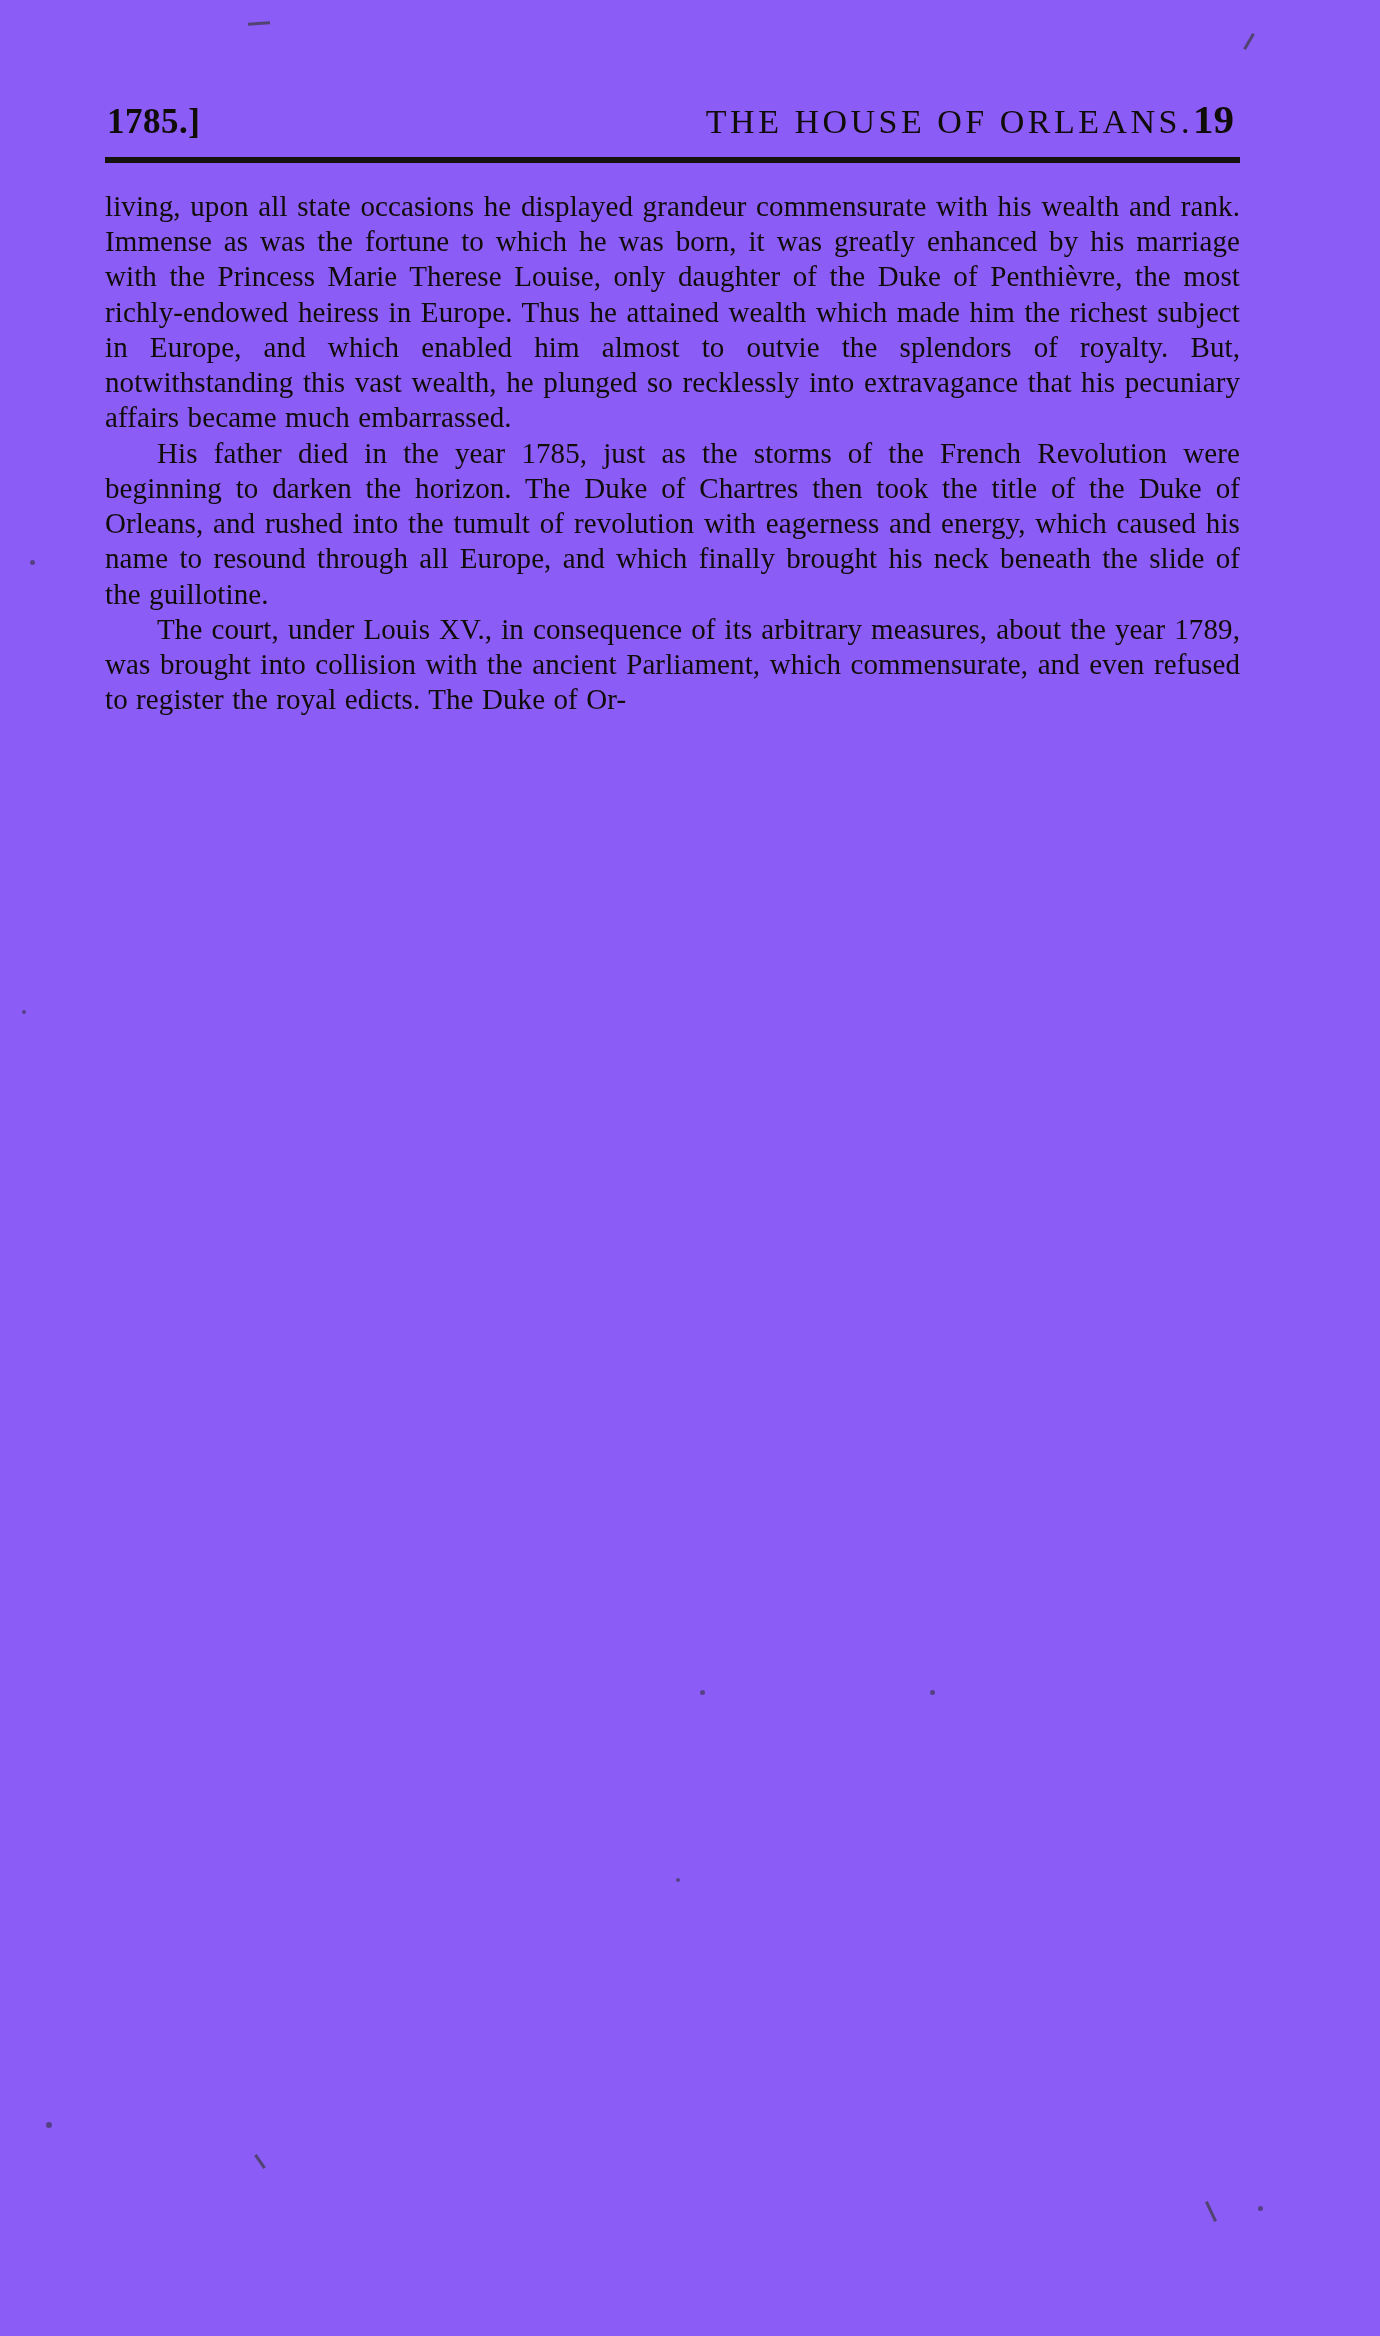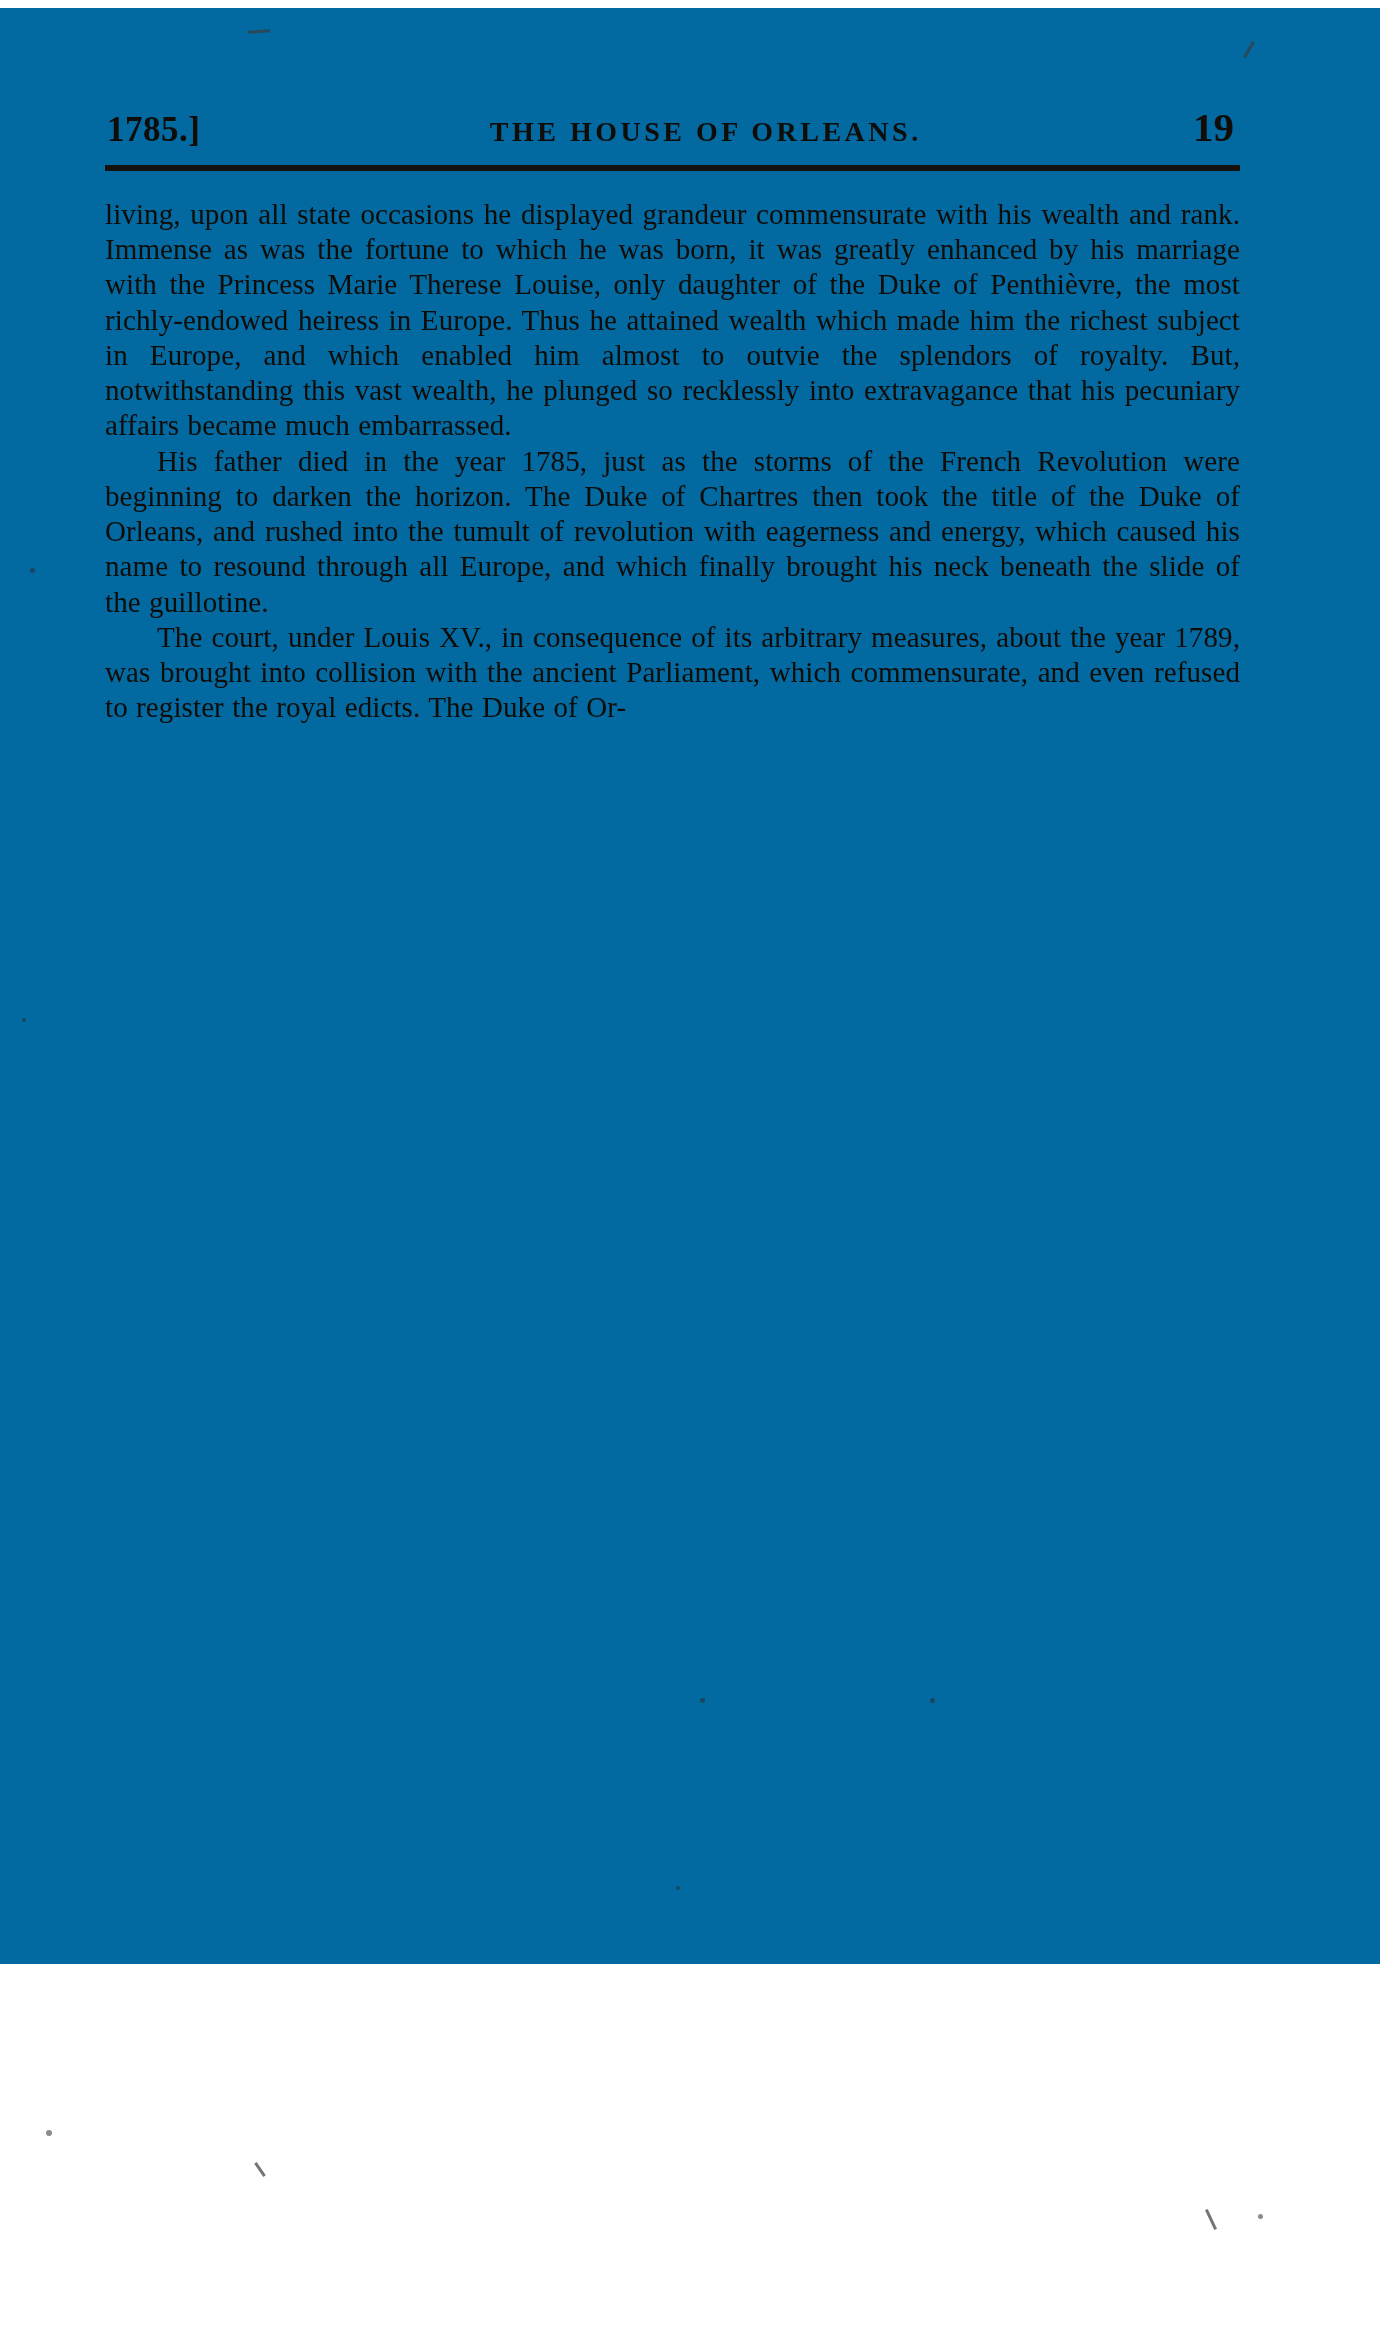--- a/index.html
+++ b/index.html
@@ -12,23 +12,22 @@
     height: 2336px;
     font-family: "Liberation Serif", serif;
     color: #100c08;
     position: relative;
     overflow: hidden;
   }
   .page {
     position: absolute;
     top: 0; left: 0;
     width: 1380px;
-    height: 1956px;
-    background: #0369a1;
-    margin-top: 8px;
+    height: 2336px;
+    background: #8b5cf6;
   }
   .page-inner {
     position: absolute;
     left: 105px;
     top: 95px;
     width: 1135px;
   }
   
   .header-row {
     display: flex;
@@ -37,26 +36,26 @@
     font-family: "Liberation Serif", serif;
     padding: 0 6px 0 2px;
   }
   .header-left {
     font-size: 35px;
     font-weight: bold;
     letter-spacing: 0.5px;
     white-space: nowrap;
   }
   .header-center {
-    font-size: 28px;
-    font-weight: bold;
+    font-size: 34px;
+    font-weight: normal;
     letter-spacing: 3.5px;
     white-space: nowrap;
     flex: 1;
-    text-align: center;
+    text-align: right;
     margin-left: 18px;
   }
   .header-right {
     font-size: 41px;
     font-weight: bold;
     white-space: nowrap;
   }
   .rule-top {
     border: 0;
     border-top: 3px solid #15110d;

